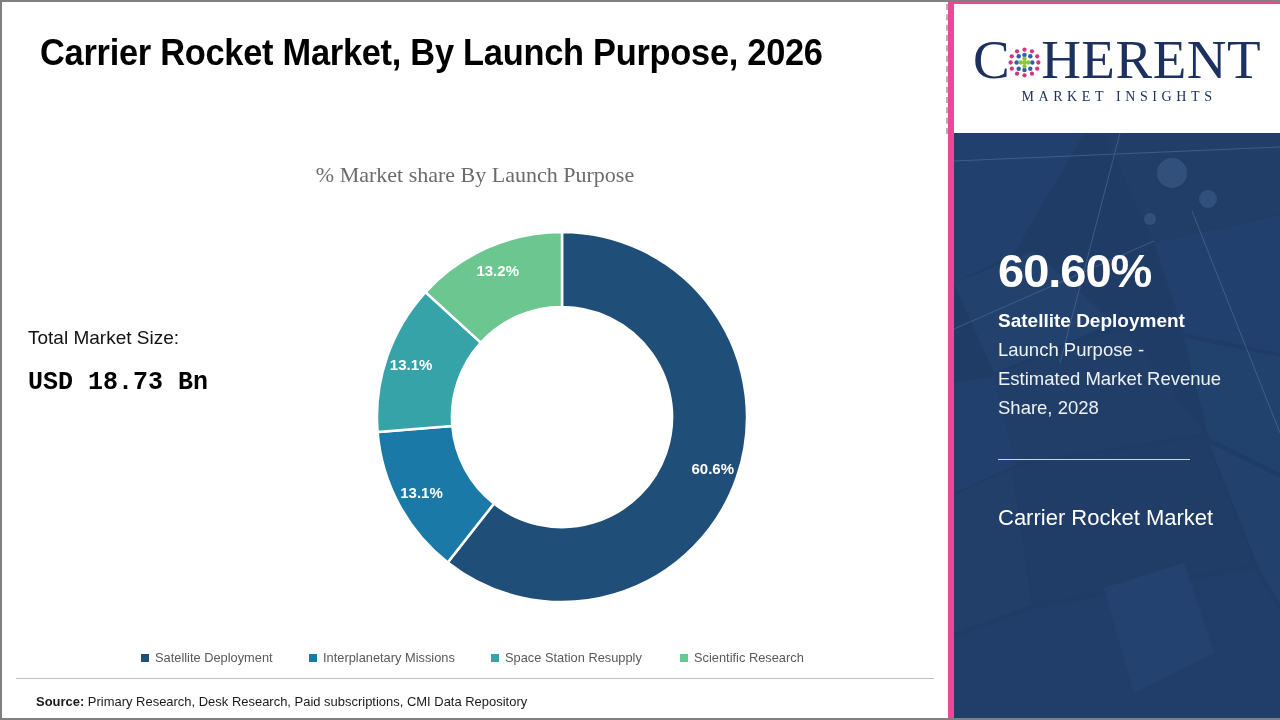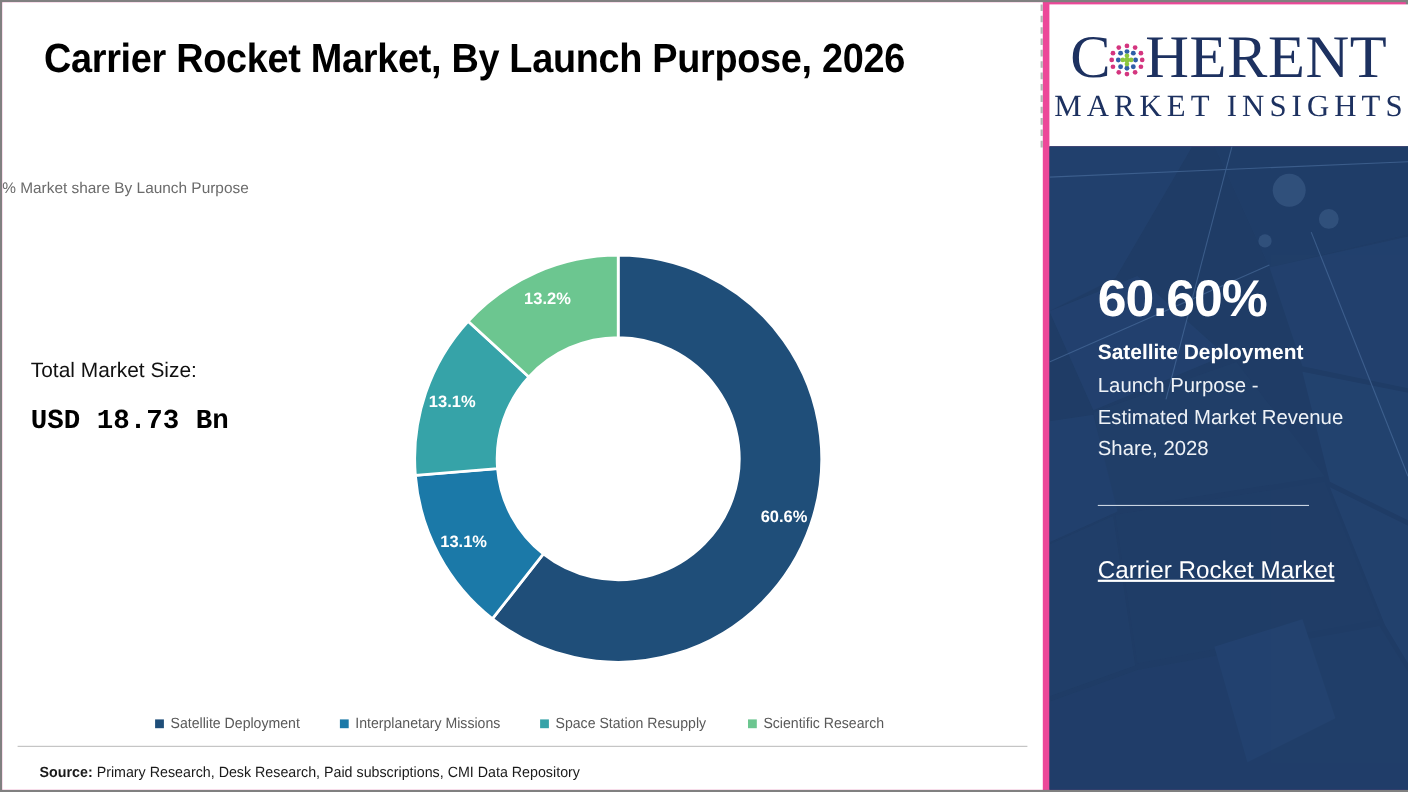--- a/index.html
+++ b/index.html
@@ -34,22 +34,24 @@
     color:#000000;
     letter-spacing:-0.3px;
     transform:scaleX(0.93);
     transform-origin:left center;
     white-space:nowrap;
   }
   .chart-subtitle {
     position:absolute;
     left:0; top:160px;
     width:946px;
-    font-size:14px;
+    text-align:center;
+    font-size:22px;
     color:#6b6b6b;
+    font-family:Liberation Serif, serif;
   }
   .total-label {
     position:absolute;
     left:26px; top:325px;
     font-size:19px;
     color:#111111;
     white-space:nowrap;
   }
   .total-value {
     position:absolute;
@@ -159,21 +161,21 @@
     letter-spacing:0.5px;
   }
   .logo-globe {
     width:33px; height:33px;
     margin:0 0px 0 -2px;
     position:relative;
     top:3px;
   }
   .logo-sub {
     font-family:"Liberation Serif", serif;
-    font-size:28px;
+    font-size:14px;
     color:#1d3160;
     letter-spacing:4.6px;
     margin-top:2px;
     padding-left:4px;
   }
 
   .info-panel {
     position:absolute;
     left:0; top:131px;
     width:326px; height:585px;
@@ -219,21 +221,20 @@
     width:192px; height:1px;
     background:#c9d4e2;
   }
   .panel-market {
     position:absolute;
     top:363px; left:0;
     width:220px;
     font-size:22px;
     color:#ffffff;
     line-height:1.98;
-    text-decoration:underline;
   }
 </style>
 </head>
 <body>
 
 <div class="page">
 
   <div class="main">
 
     <div class="chart-title">Carrier Rocket Market, By Launch Purpose, 2026</div>

